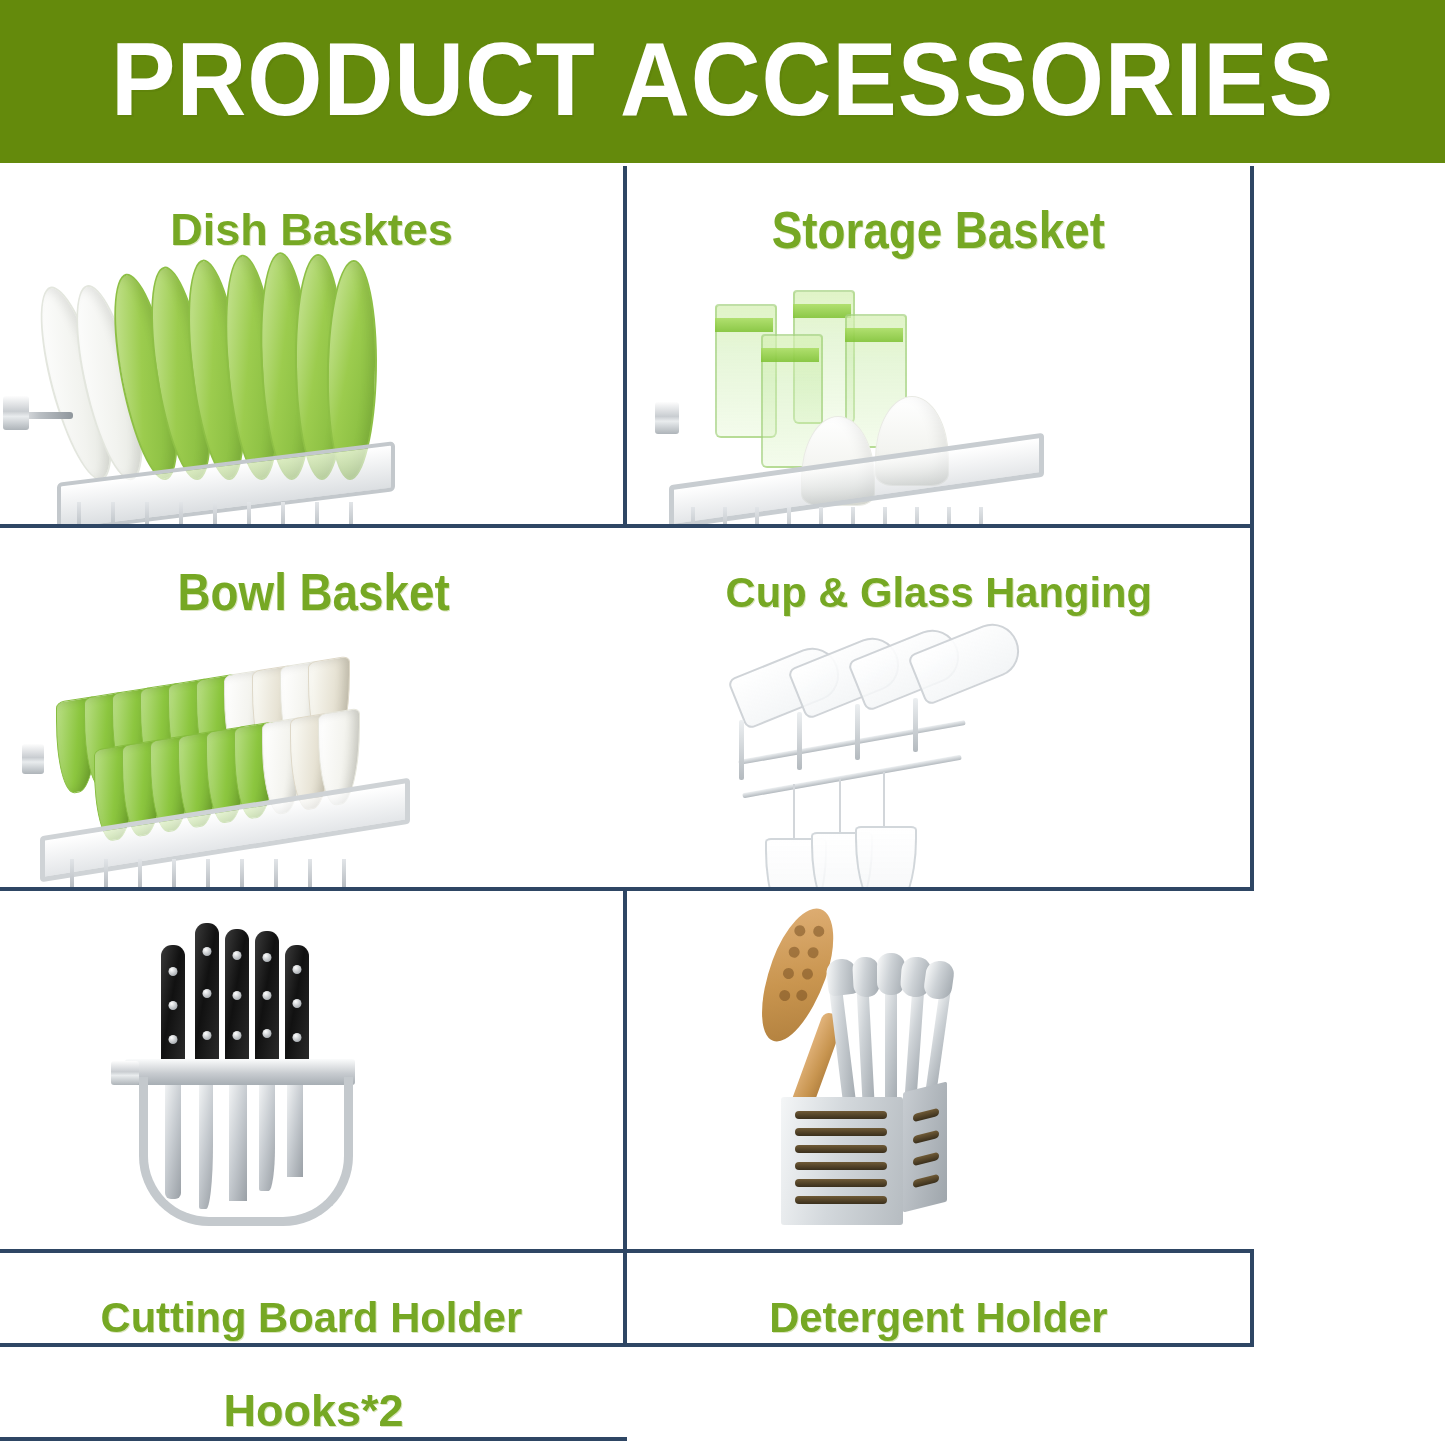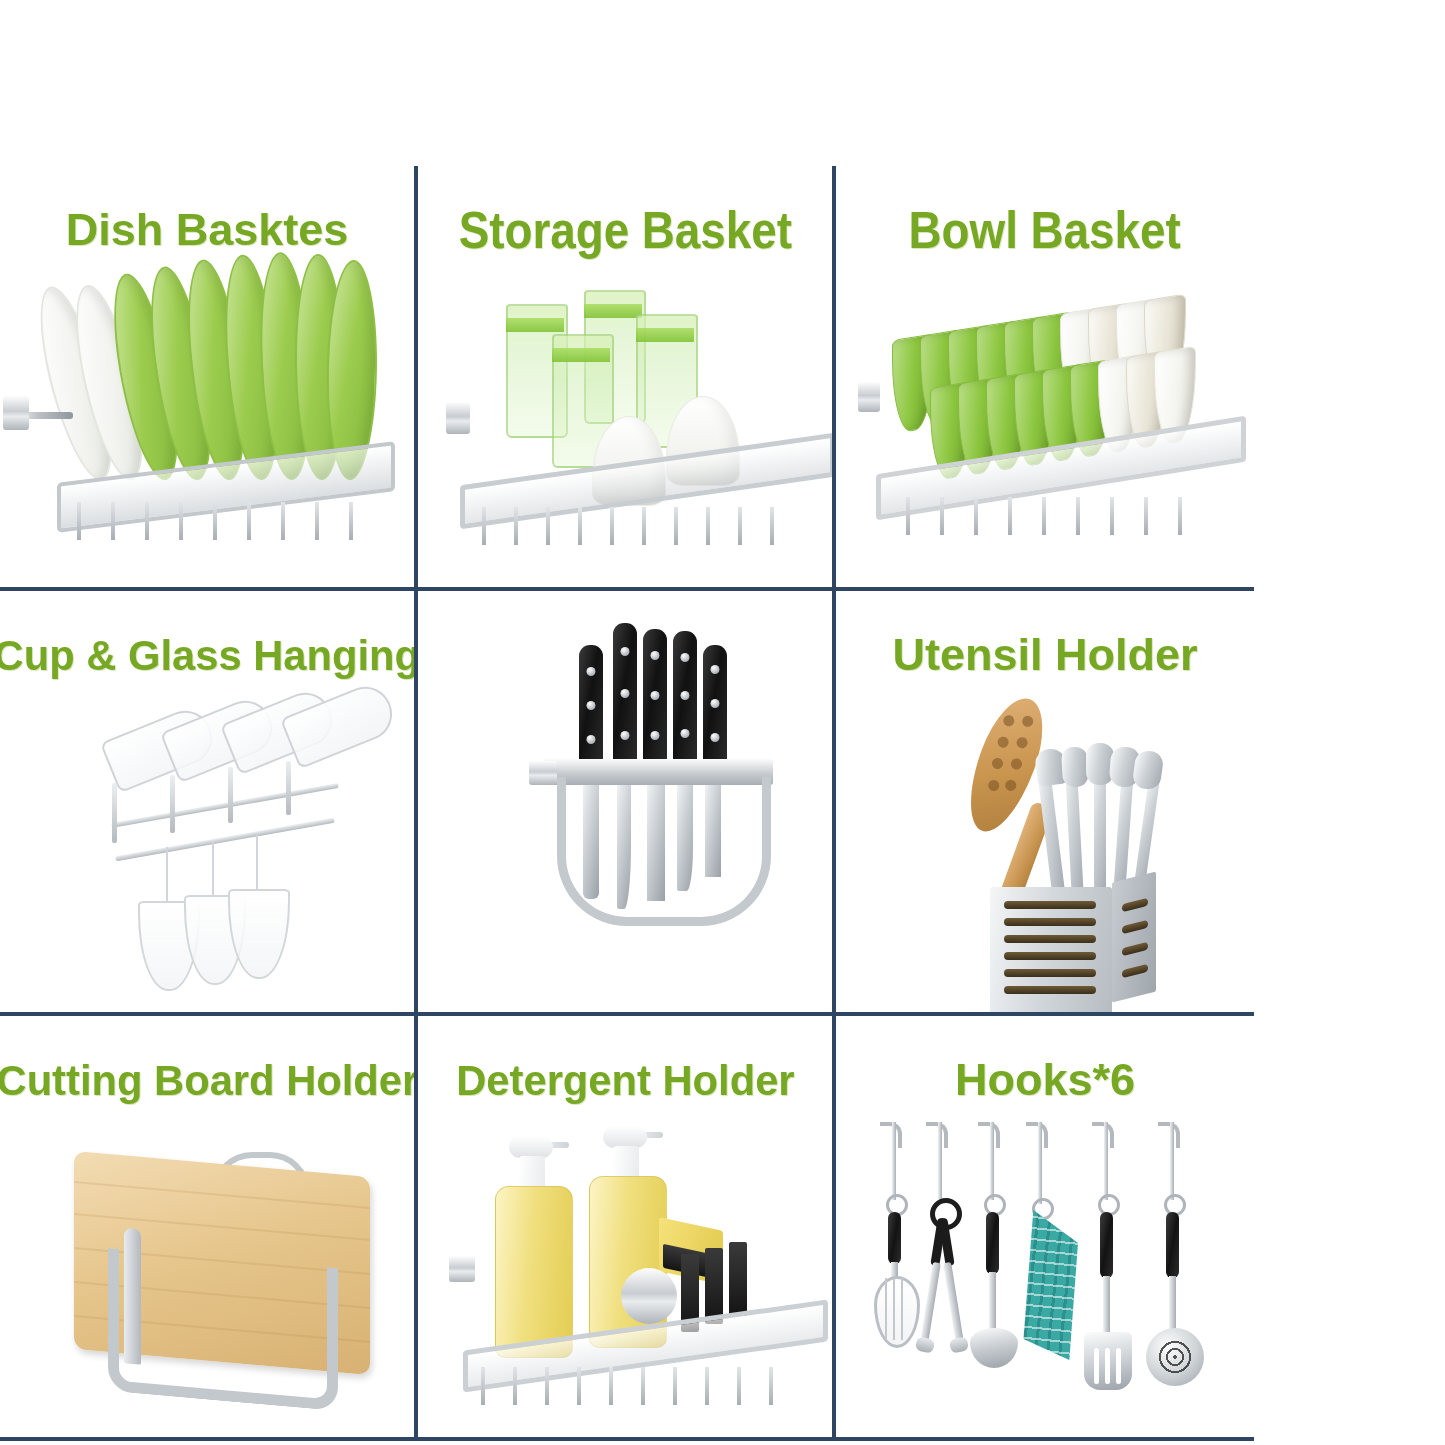--- a/index.html
+++ b/index.html
@@ -28,21 +28,21 @@
     transform-origin:center;
     white-space:nowrap;
     text-shadow:2px 2px 0 rgba(90,125,10,.45);
     padding-bottom:6px;
   }
 
   
   .grid{
     position:absolute;left:0;top:166px;width:1254px;height:1275px;
     display:grid;
-    grid-template-columns:1fr 1fr 1fr;
+    grid-template-columns:1fr 1fr;
     grid-template-rows:1fr 1fr 1fr;
   }
   .cell{
     position:relative;
     border-right:4px solid #2e4664;
     border-bottom:4px solid #2e4664;
     box-sizing:border-box;
     display:flex;flex-direction:column;align-items:center;
     overflow:hidden;
     background:#fff;
@@ -277,20 +277,23 @@
     background:repeating-linear-gradient(96deg,#3aa9a4 0 9px,#2b8f8b 9px 12px),
                repeating-linear-gradient(6deg,rgba(255,255,255,.55) 0 2px,transparent 2px 11px);
     background-blend-mode:screen;
   }
 </style>
 </head>
 <body>
 
 <div class="page">
 
+  <div class="header">
+    <div class="header-title">PRODUCT ACCESSORIES</div>
+  </div>
 
   <div class="grid">
 
     <div class="cell">
       <div class="cell-label">Dish Basktes</div>
       <div class="art">
         <div class="dish-wrap">
           <div class="plate w" style="left:22px;transform:rotate(-15deg);"></div>
           <div class="plate w" style="left:52px;transform:rotate(-13deg);"></div>
           <div class="plate g" style="left:86px;transform:rotate(-11deg);height:206px;"></div>
@@ -454,21 +457,20 @@
           <div class="blade" style="left:162px;top:172px;width:16px;height:96px;"></div>
 
           <div class="kbar"></div>
           <div class="kU"></div>
           <div class="metal" style="position:absolute;left:-14px;top:152px;width:28px;height:24px;border-radius:3px;"></div>
         </div>
       </div>
     </div>
 
     <div class="cell">
-      <div class="cell-label">Utensil Holder</div>
       <div class="art">
         <div class="uten-wrap">
           <div class="woodhandle"></div>
           <div class="woodspoon">
             <div class="hole" style="left:10px;top:22px;"></div>
               <div class="hole" style="left:28px;top:16px;"></div>
             <div class="hole" style="left:12px;top:44px;"></div>
               <div class="hole" style="left:30px;top:38px;"></div>
             <div class="hole" style="left:14px;top:66px;"></div>
               <div class="hole" style="left:32px;top:60px;"></div>
@@ -555,21 +557,21 @@
             <div class="leg" style="left:224px;"></div>
             <div class="leg" style="left:256px;"></div>
             <div class="leg" style="left:288px;"></div>
           </div>
           <div class="metal" style="position:absolute;left:-14px;top:128px;width:26px;height:26px;border-radius:3px;"></div>
         </div>
       </div>
     </div>
 
     <div class="cell">
-      <div class="cell-label">Hooks*6</div>
+      <div class="cell-label">Hooks*2</div>
       <div class="art">
         <div class="hooks-wrap">
 
           <div class="hookcol" style="left:0;">
             <div class="hooktip"></div>
             <div class="hookwire" style="height:78px;"></div>
             <div class="hookring" style="top:72px;"></div>
             <div class="uhandle" style="top:90px;height:52px;"></div>
             <div class="ushaft" style="top:140px;height:16px;"></div>
             <div style="position:absolute;left:8px;top:154px;width:40px;height:66px;border:3px solid #b9bfc4;border-radius:50%/40% 40% 60% 60%;background:linear-gradient(180deg,rgba(255,255,255,.6),rgba(230,233,236,.5));"></div>

